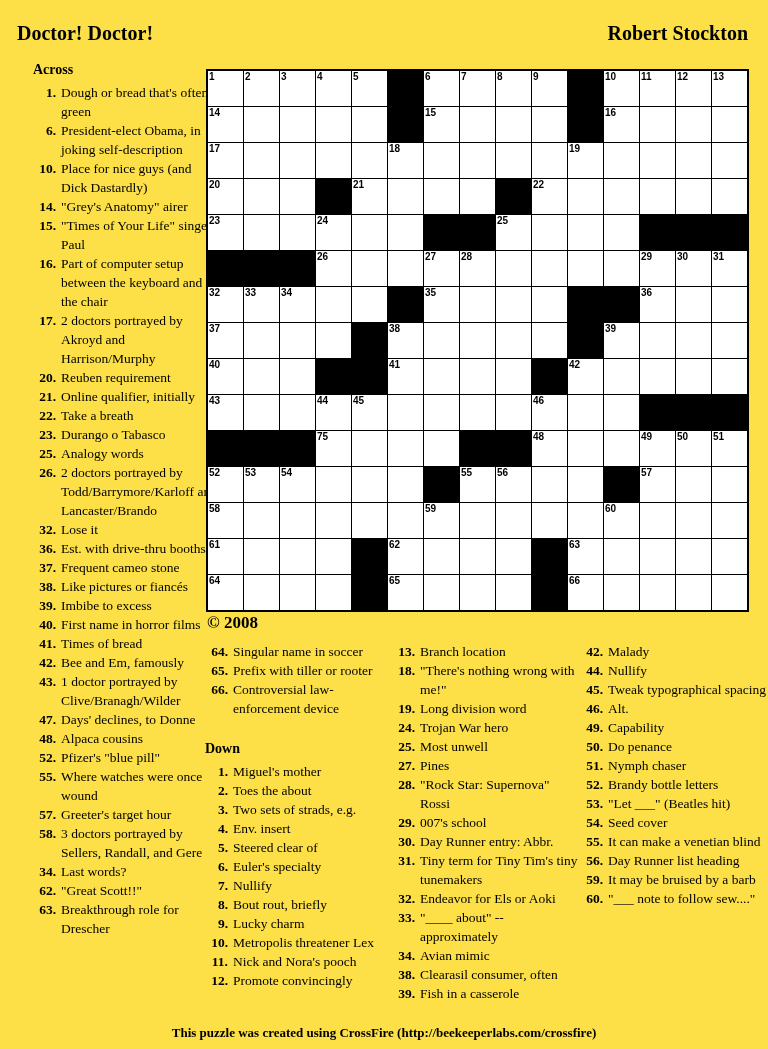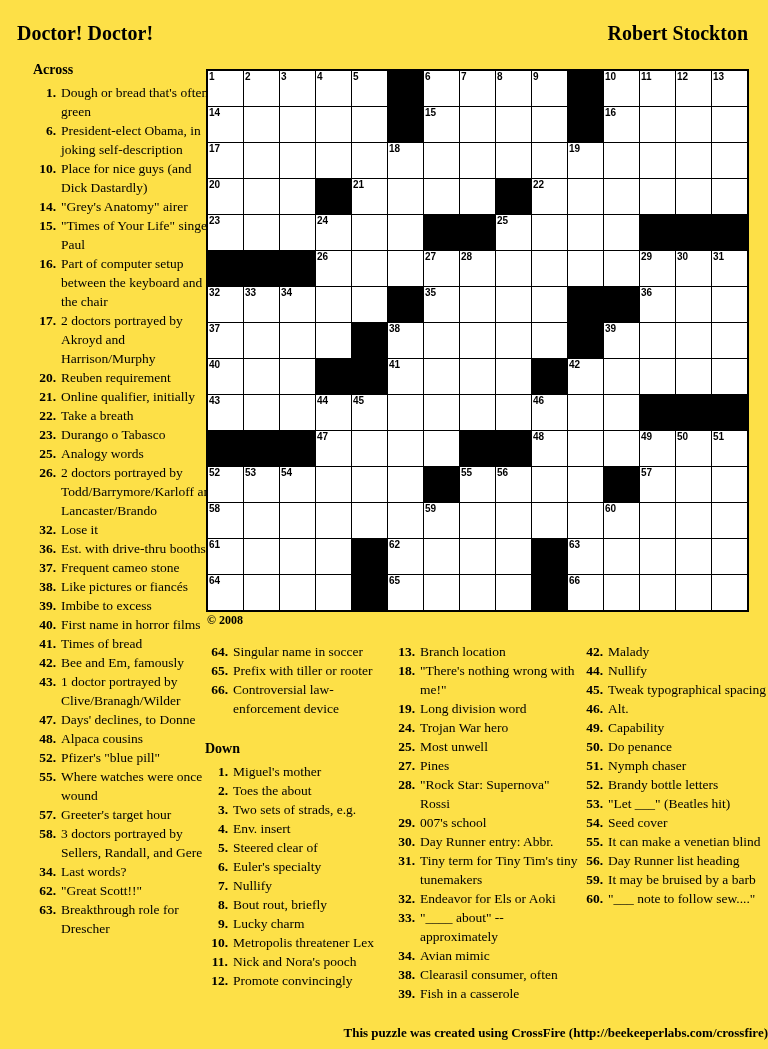--- a/index.html
+++ b/index.html
@@ -20,28 +20,28 @@
   .grid{position:absolute;left:206px;top:69px;display:grid;
         grid-template-columns:repeat(15,35px);grid-auto-rows:35px;
         gap:1px;background:#000;border:2px solid #000;}
   .cell{position:relative;}
   .cell.white{background:#fff;}
   .cell.black{background:#000;}
   .cell .num{position:absolute;top:0px;left:1px;
              font-family:"Liberation Sans",sans-serif;font-weight:bold;
              font-size:10px;line-height:11px;color:#000;}
 
-  .copyright{position:absolute;left:207px;top:613px;font-size:12px;font-weight:bold;}
+  .copyright{position:absolute;left:207px;top:613px;font-size:17px;font-weight:bold;}
 
   .bcol{position:absolute;top:642px;}
   .bcol1{left:205px;width:182px;}
   .bcol2{left:392px;width:187px;}
   .bcol3{left:580px;width:187px;}
 
-  .footer{position:absolute;left:0;right:0;top:1025px;text-align:right;
+  .footer{position:absolute;left:0;right:0;top:1025px;text-align:center;
           font-size:13px;font-weight:bold;}
 </style>
 </head>
 <body>
 
 <div class="page">
 
   <div class="title">Doctor! Doctor!</div>
   <div class="author">Robert Stockton</div>
 
@@ -415,21 +415,21 @@
       </div>
       <div class="cell white"></div>
       <div class="cell white"></div>
       <div class="cell black"></div>
       <div class="cell black"></div>
       <div class="cell black"></div>
       <div class="cell black"></div>
       <div class="cell black"></div>
       <div class="cell black"></div>
       <div class="cell white">
-        <span class="num">47</span>
+        <span class="num">75</span>
       </div>
       <div class="cell white"></div>
       <div class="cell white"></div>
       <div class="cell white"></div>
       <div class="cell black"></div>
       <div class="cell black"></div>
       <div class="cell white">
         <span class="num">48</span>
       </div>
       <div class="cell white"></div>

